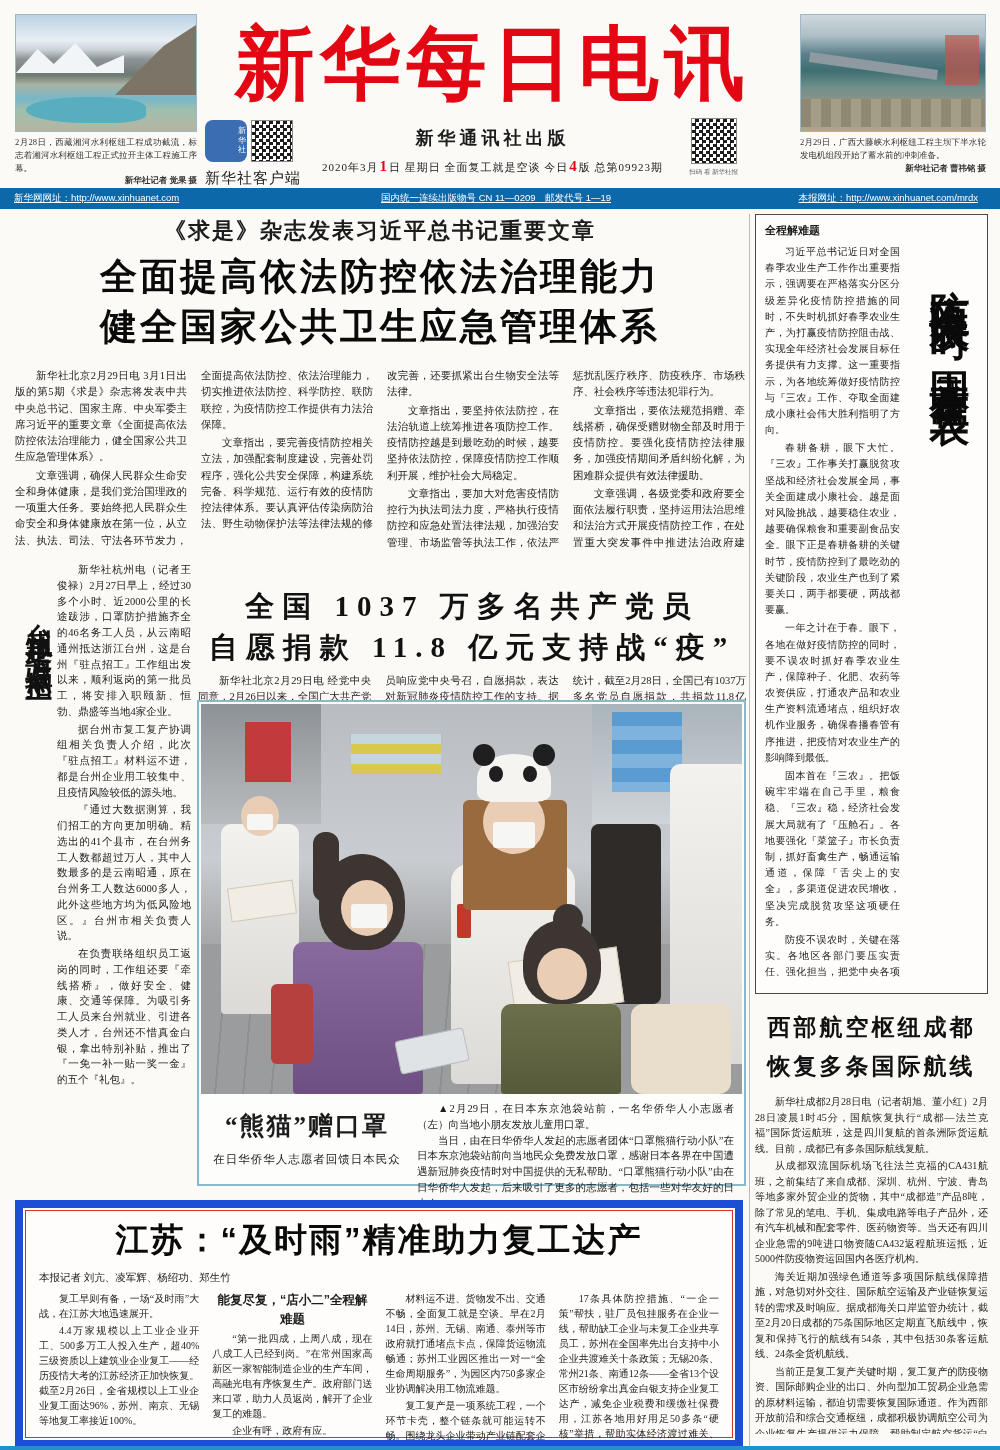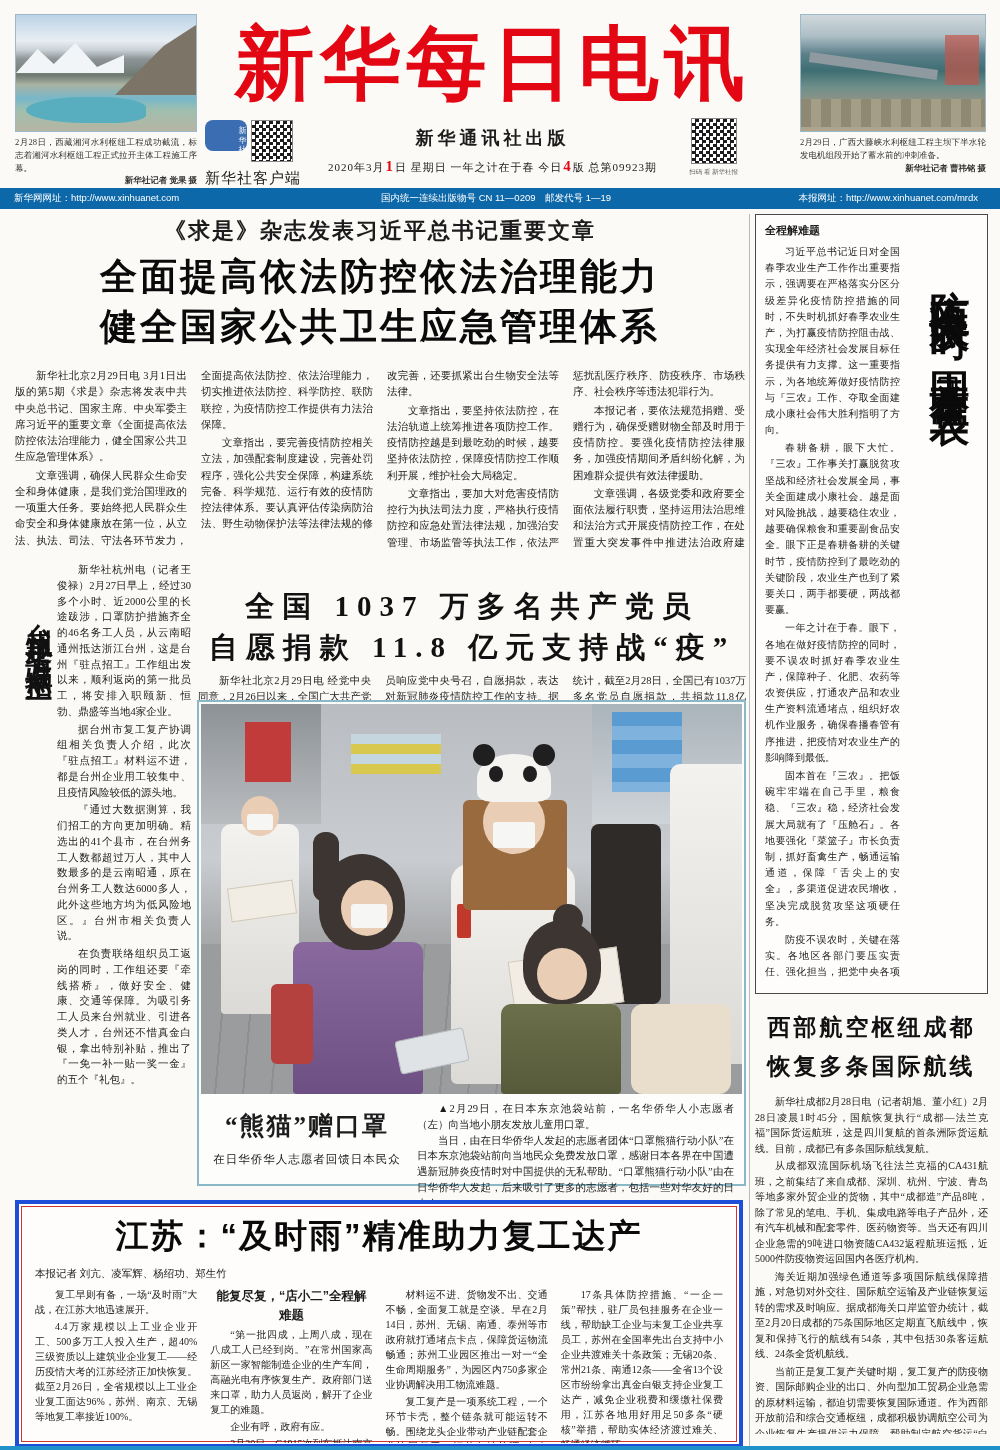--- a/index.html
+++ b/index.html
@@ -20,37 +20,37 @@
   .top-photo .credit { font-weight:bold; text-align:right; display:block; }
 
   .masthead-title {
     position:absolute; left:205px; top:22px; width:575px;
     text-align:center; color:#e30613; font-weight:bold;
     font-size:80px; letter-spacing:6px; line-height:1.05;
     font-family:"Liberation Serif","DejaVu Serif",serif;
   }
   .mast-row { position:absolute; left:205px; top:118px; width:575px; height:66px; }
   .app-group { position:absolute; left:0; top:2px; width:110px; }
-  .app-icon { width:42px; height:31px; background:#3a6db2; border-radius:8px; display:inline-block; vertical-align:top;
-              color:#fff; font-size:8px; text-align:center; line-height:1.2; padding-top:6px;padding-left:33px; }
+  .app-icon { width:42px; height:42px; background:#3a6db2; border-radius:8px; display:inline-block; vertical-align:top;
+              color:#fff; font-size:8px; line-height:1.2; padding-top:6px;padding-left:33px; }
   .qr { display:inline-block; background:repeating-conic-gradient(#1d1d1d 0% 25%, #ffffff 0% 50%); background-size:7px 7px; border:1px solid #888; }
   .qr.small { width:42px; height:42px; margin-left:4px; }
   .app-label { font-size:15px; font-weight:normal; margin-top:3px; letter-spacing:1px; color:#222; }
   .publisher { position:absolute; left:110px; right:110px; top:8px; text-align:center; font-size:18px; font-weight:bold; letter-spacing:4px; }
   .dateline { position:absolute; left:60px; right:60px; top:40px; text-align:center; font-size:11px; color:#222; letter-spacing:1px; }
   .dateline .red-num { color:#e30613; font-size:15px; font-weight:bold; padding:0 1px; }
   .qr-right { position:absolute; right:42px; top:0; text-align:center; }
   .qr-right .qr { width:46px; height:46px; }
   .qr-right .tiny { font-size:6.5px; color:#666; line-height:1.3; }
 
   
   .info-bar {
     position:absolute; left:0; top:188px; width:1000px; height:21px;
     background:#0d68a9; color:#fff; font-size:9.5px;
-    display:flex; align-items:center; font-family:"Liberation Sans",sans-serif;
+    display:flex; align-items:center; font-family:"Liberation Sans",sans-serif;text-decoration:underline;
   }
   .info-bar .l { margin-left:14px; width:300px; }
   .info-bar .c { flex:1; text-align:center; }
   .info-bar .r { margin-right:22px; width:300px; text-align:right; }
 
   
   .lead { position:absolute; left:15px; top:216px; width:730px; }
   .lead .kicker { text-align:center; font-size:22px; font-weight:bold; font-family:"Liberation Sans",sans-serif; letter-spacing:2px; margin-bottom:6px; }
   .lead .hl { text-align:center; font-size:37px; font-weight:900; font-family:"Liberation Sans",sans-serif; letter-spacing:3px; line-height:1.35; color:#0a0a0a; }
   .lead-body { position:absolute; left:15px; top:368px; width:730px; height:188px; overflow:hidden;
@@ -112,21 +112,21 @@
     width:70px; letter-spacing:6px; color:#0a0a0a; padding-top:14px; margin-left:8px;
   }
 
   .chengdu { position:absolute; left:755px; top:1008px; width:233px; height:438px; overflow:hidden; }
   .chengdu .hl { text-align:center; font-size:23px; font-weight:bold; letter-spacing:3px; line-height:1.7; color:#111; }
   .chengdu .smallbody { margin-top:8px; font-size:10px; line-height:1.55; text-align:justify; overflow:hidden; height:340px; }
   .smallbody p { text-indent:2em; margin-bottom:2px; }
 
   
   .redbox { position:absolute; left:15px; top:1200px; width:728px; height:248px;
-            border:4px solid #1d4ed8; box-shadow:inset 0 0 0 2px #fff, inset 0 0 0 3px #d2342c;
+            border:8px solid #1d4ed8; box-shadow:inset 0 0 0 2px #fff, inset 0 0 0 3px #d2342c;
             padding:10px 16px 0; background:#fefdfb; overflow:hidden; }
   .redbox .hl { text-align:center; font-size:33px; font-weight:900; font-family:"Liberation Sans",sans-serif; letter-spacing:2px; color:#0a0a0a; }
   .redbox .byline { font-size:10.5px; margin:8px 0 6px; }
   .jiangsu-cols { display:flex; gap:13px; height:156px; overflow:hidden; }
   .jiangsu-cols .col { flex:1; font-size:10px; line-height:1.5; text-align:justify; overflow:hidden; }
   .jiangsu-cols .col p { text-indent:2em; margin-bottom:2px; }
   .jiangsu-sub { font-size:12.5px; font-weight:bold; font-family:"Liberation Sans",sans-serif; text-align:center; margin-bottom:4px; text-indent:0 !important; }
 
   .divider-v { position:absolute; left:749px; top:214px; width:1px; height:1232px; background:#bbb; }
   .bottom-line { position:absolute; left:0; top:1446px; width:1000px; height:4px; background:#2191c9; }
@@ -166,21 +166,21 @@
 
   <div class="mast-row">
     <div class="app-group">
       <div>
         <span class="app-icon">新华社</span><span class="qr small"></span>
       </div>
       <div class="app-label">新华社客户端</div>
     </div>
     <div class="publisher">新华通讯社出版</div>
     <div class="dateline">
-      <span>2020年3月</span><span class="red-num">1</span><span>日  星期日  一年之计在于春  今日</span><span class="red-num">4</span><span>版  总第09923期</span>
+      <span>2020年3月</span><span class="red-num">1</span><span>日  星期日  全面复工就是空谈  今日</span><span class="red-num">4</span><span>版  总第09923期</span>
     </div>
     <div class="qr-right">
       <span class="qr"></span>
       <div class="tiny">扫码 看 新华社报</div>
     </div>
   </div>
 </div>
 
 <div class="info-bar">
   <span class="l">新华网网址：http://www.xinhuanet.com</span>
@@ -192,21 +192,21 @@
   <div class="kicker">《求是》杂志发表习近平总书记重要文章</div>
   <div class="hl">全面提高依法防控依法治理能力</div>
   <div class="hl">健全国家公共卫生应急管理体系</div>
 </div>
 <div class="lead-body">
     <p>新华社北京2月29日电 3月1日出版的第5期《求是》杂志将发表中共中央总书记、国家主席、中央军委主席习近平的重要文章《全面提高依法防控依法治理能力，健全国家公共卫生应急管理体系》。</p>
     <p>文章强调，确保人民群众生命安全和身体健康，是我们党治国理政的一项重大任务。要始终把人民群众生命安全和身体健康放在第一位，从立法、执法、司法、守法各环节发力，全面提高依法防控、依法治理能力，切实推进依法防控、科学防控、联防联控，为疫情防控工作提供有力法治保障。</p>
     <p>文章指出，要完善疫情防控相关立法，加强配套制度建设，完善处罚程序，强化公共安全保障，构建系统完备、科学规范、运行有效的疫情防控法律体系。要认真评估传染病防治法、野生动物保护法等法律法规的修改完善，还要抓紧出台生物安全法等法律。</p>
     <p>文章指出，要坚持依法防控，在法治轨道上统筹推进各项防控工作。疫情防控越是到最吃劲的时候，越要坚持依法防控，保障疫情防控工作顺利开展，维护社会大局稳定。</p>
     <p>文章指出，要加大对危害疫情防控行为执法司法力度，严格执行疫情防控和应急处置法律法规，加强治安管理、市场监管等执法工作，依法严惩扰乱医疗秩序、防疫秩序、市场秩序、社会秩序等违法犯罪行为。</p>
-    <p>本报记者，要依法规范捐赠、受赠行为，确保受赠财物全部及时用于疫情防控。要强化疫情防控法律服务，加强疫情期间矛盾纠纷化解，为困难群众提供有效法律援助。</p>
+    <p>文章指出，要依法规范捐赠、牵线搭桥，确保受赠财物全部及时用于疫情防控。要强化疫情防控法律服务，加强疫情期间矛盾纠纷化解，为困难群众提供有效法律援助。</p>
     <p>文章强调，各级党委和政府要全面依法履行职责，坚持运用法治思维和法治方式开展疫情防控工作，在处置重大突发事件中推进法治政府建设，提高依法执政、依法行政水平，健全国家公共卫生应急管理体系。</p>
   </div>
 
 <div class="taizhou">
   <div class="taizhou-inner">
     <div class="v-head-tz">台州赴十省『驻点招工』</div>
     <div class="smallbody">
         <p>新华社杭州电（记者王俊禄）2月27日早上，经过30多个小时、近2000公里的长途跋涉，口罩防护措施齐全的46名务工人员，从云南昭通州抵达浙江台州，这是台州『驻点招工』工作组出发以来，顺利返岗的第一批员工，将安排入职颐新、恒勃、鼎盛等当地4家企业。</p>
         <p>据台州市复工复产协调组相关负责人介绍，此次『驻点招工』材料运不进，都是台州企业用工较集中、且疫情风险较低的源头地。</p>
         <p>『通过大数据测算，我们招工的方向更加明确。精选出的41个县市，在台州务工人数都超过万人，其中人数最多的是云南昭通，原在台州务工人数达6000多人，此外这些地方均为低风险地区。』台州市相关负责人说。</p>

